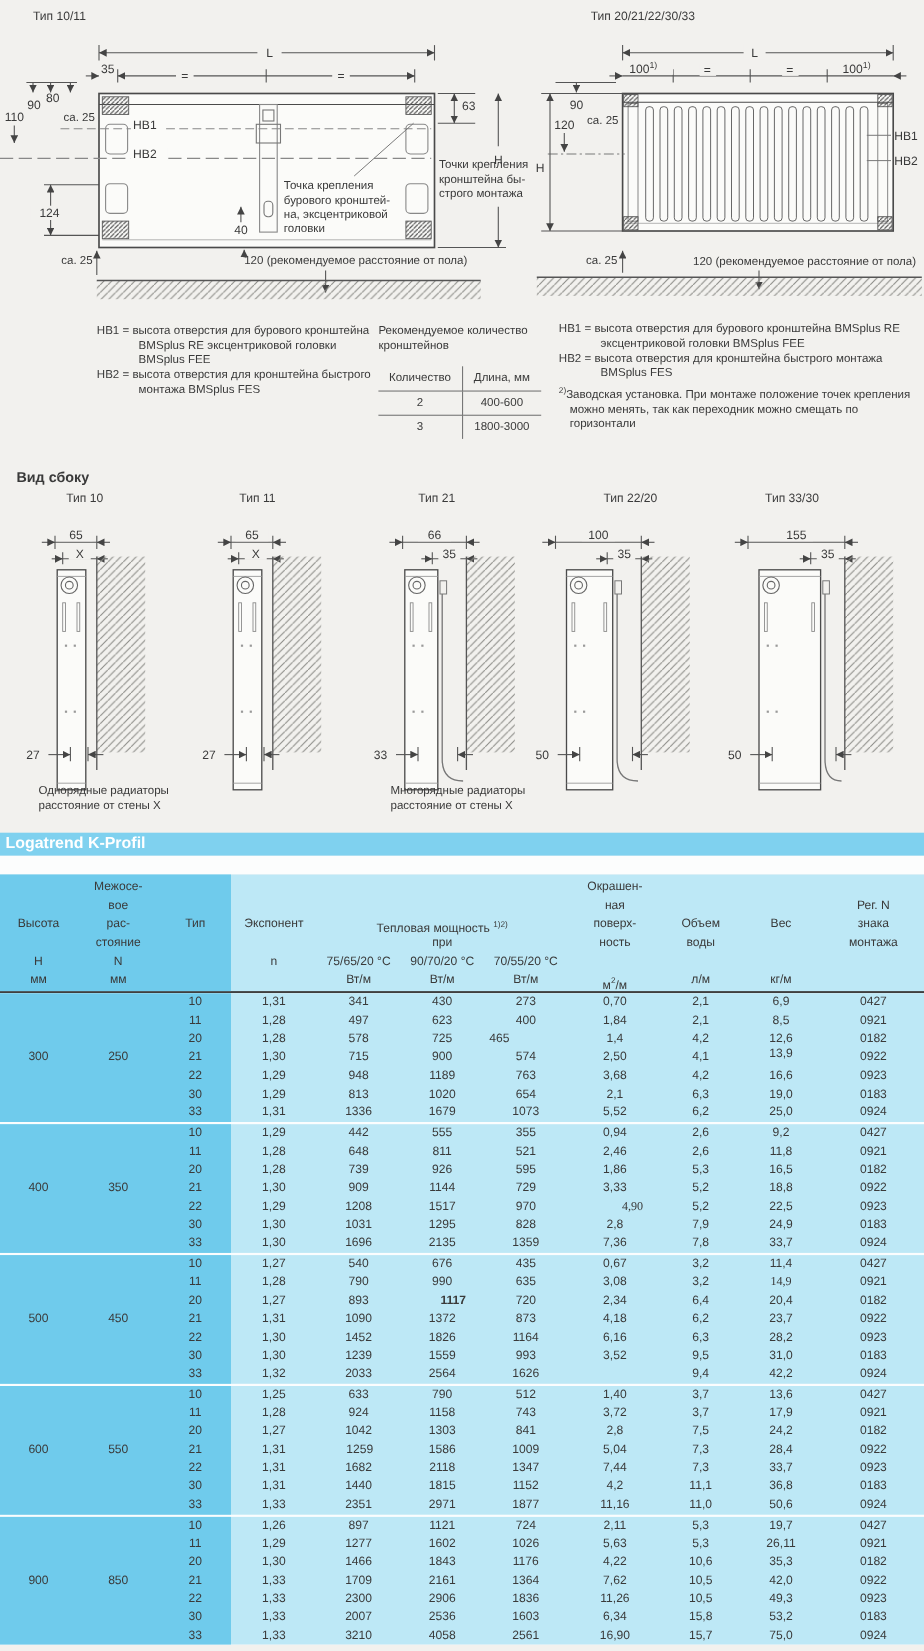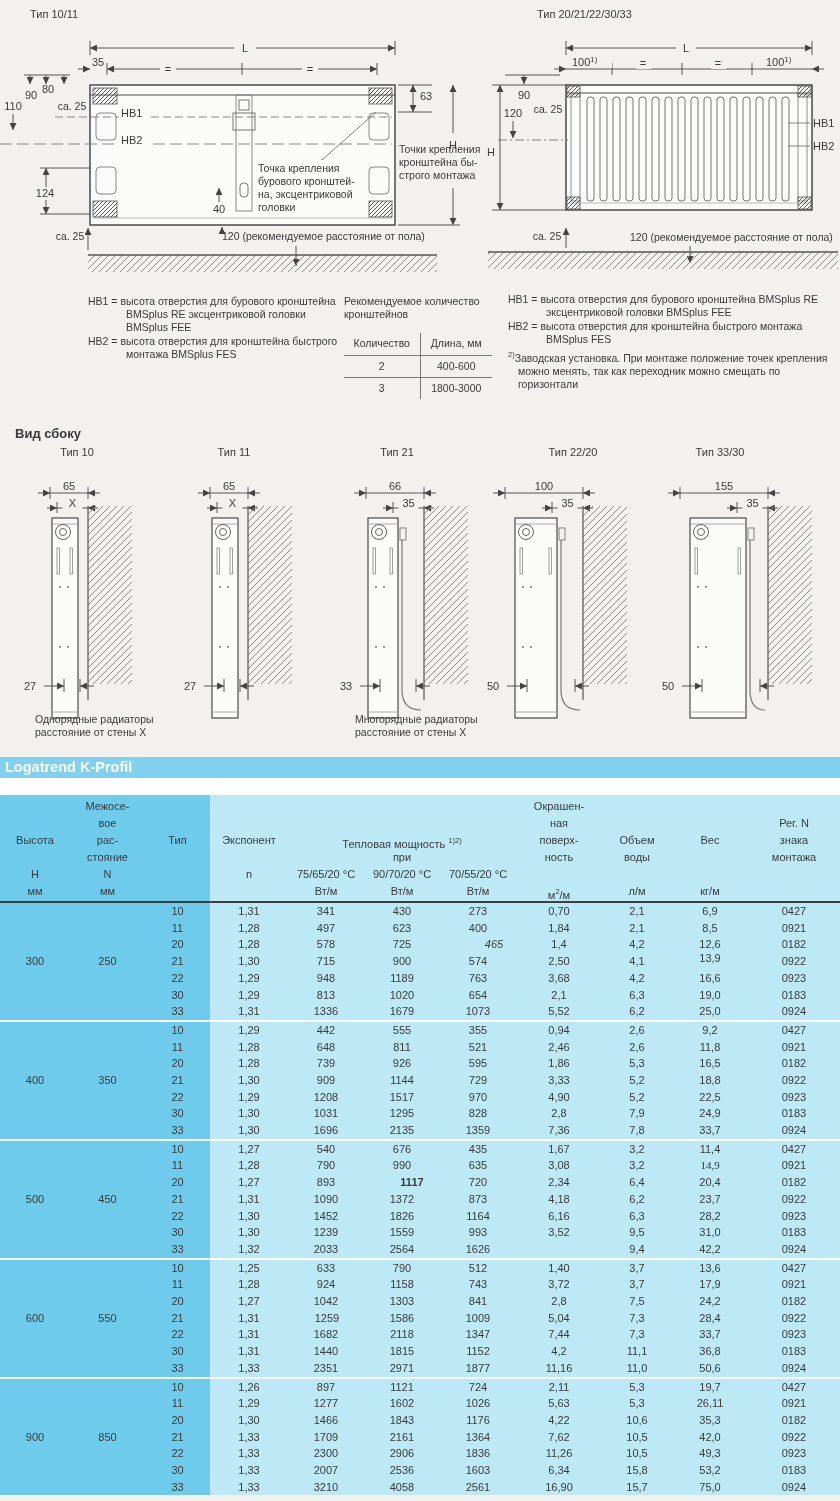--- a/index.html
+++ b/index.html
@@ -494,21 +494,21 @@
       <span class="cell" style="left: 364px; width: 76px; top: 16.7px;">623</span>
       <span class="cell" style="left: 440px; width: 76px; top: 16.7px;">400</span>
       <span class="cell" style="left: 516px; width: 86px; top: 16.7px;">1,84</span>
       <span class="cell" style="left: 602px; width: 70px; top: 16.7px;">2,1</span>
       <span class="cell" style="left: 672px; width: 76px; top: 16.7px;">8,5</span>
       <span class="cell" style="left: 748px; width: 92px; top: 16.7px;">0921</span>
       <span class="cell" style="left: 145px; width: 65px; top: 33.4px;">20</span>
       <span class="cell" style="left: 210px; width: 78px; top: 33.4px;">1,28</span>
       <span class="cell" style="left: 288px; width: 76px; top: 33.4px;">578</span>
       <span class="cell" style="left: 364px; width: 76px; top: 33.4px;">725</span>
-      <span class="cell" style="left: 456px; width: 76px; top: 33.4px; font-style: italic;">465</span>
+      <span class="cell" style="left: 416px; width: 76px; top: 33.4px;">465</span>
       <span class="cell" style="left: 516px; width: 86px; top: 33.4px;">1,4</span>
       <span class="cell" style="left: 602px; width: 70px; top: 33.4px;">4,2</span>
       <span class="cell" style="left: 672px; width: 76px; top: 33.4px;">12,6</span>
       <span class="cell" style="left: 748px; width: 92px; top: 33.4px;">0182</span>
       <span class="cell" style="left: 145px; width: 65px; top: 50.1px;">21</span>
       <span class="cell" style="left: 210px; width: 78px; top: 50.1px;">1,30</span>
       <span class="cell" style="left: 288px; width: 76px; top: 50.1px;">715</span>
       <span class="cell" style="left: 364px; width: 76px; top: 50.1px;">900</span>
       <span class="cell" style="left: 440px; width: 76px; top: 50.1px;">574</span>
       <span class="cell" style="left: 516px; width: 86px; top: 50.1px;">2,50</span>
@@ -581,21 +581,21 @@
       <span class="cell" style="left: 440px; width: 76px; top: 50.1px;">729</span>
       <span class="cell" style="left: 516px; width: 86px; top: 50.1px;">3,33</span>
       <span class="cell" style="left: 602px; width: 70px; top: 50.1px;">5,2</span>
       <span class="cell" style="left: 672px; width: 76px; top: 50.1px;">18,8</span>
       <span class="cell" style="left: 748px; width: 92px; top: 50.1px;">0922</span>
       <span class="cell" style="left: 145px; width: 65px; top: 66.8px;">22</span>
       <span class="cell" style="left: 210px; width: 78px; top: 66.8px;">1,29</span>
       <span class="cell" style="left: 288px; width: 76px; top: 66.8px;">1208</span>
       <span class="cell" style="left: 364px; width: 76px; top: 66.8px;">1517</span>
       <span class="cell" style="left: 440px; width: 76px; top: 66.8px;">970</span>
-      <span class="cell" style="left: 516px; width: 86px; top: 66.8px;">4,90</span>
+      <span class="cell" style="left: 532px; width: 86px; top: 66.8px; font-family: Liberation Serif, serif;">4,90</span>
       <span class="cell" style="left: 602px; width: 70px; top: 66.8px;">5,2</span>
       <span class="cell" style="left: 672px; width: 76px; top: 66.8px;">22,5</span>
       <span class="cell" style="left: 748px; width: 92px; top: 66.8px;">0923</span>
       <span class="cell" style="left: 145px; width: 65px; top: 83.5px;">30</span>
       <span class="cell" style="left: 210px; width: 78px; top: 83.5px;">1,30</span>
       <span class="cell" style="left: 288px; width: 76px; top: 83.5px;">1031</span>
       <span class="cell" style="left: 364px; width: 76px; top: 83.5px;">1295</span>
       <span class="cell" style="left: 440px; width: 76px; top: 83.5px;">828</span>
       <span class="cell" style="left: 516px; width: 86px; top: 83.5px;">2,8</span>
       <span class="cell" style="left: 602px; width: 70px; top: 83.5px;">7,9</span>
@@ -613,21 +613,21 @@
     </div>
     <div class="tgroup" style="height: 116.9px;">
       <div class="gleft"></div>
       <span class="gbig" style="left: 0px; width: 70px; line-height: 116.9px;">500</span>
       <span class="gbig" style="left: 70px; width: 75px; line-height: 116.9px;">450</span>
       <span class="cell" style="left: 145px; width: 65px; top: 0px;">10</span>
       <span class="cell" style="left: 210px; width: 78px; top: 0px;">1,27</span>
       <span class="cell" style="left: 288px; width: 76px; top: 0px;">540</span>
       <span class="cell" style="left: 364px; width: 76px; top: 0px;">676</span>
       <span class="cell" style="left: 440px; width: 76px; top: 0px;">435</span>
-      <span class="cell" style="left: 516px; width: 86px; top: 0px;">1,67</span>
+      <span class="cell" style="left: 516px; width: 86px; top: 0px;">0,67</span>
       <span class="cell" style="left: 602px; width: 70px; top: 0px;">3,2</span>
       <span class="cell" style="left: 672px; width: 76px; top: 0px;">11,4</span>
       <span class="cell" style="left: 748px; width: 92px; top: 0px;">0427</span>
       <span class="cell" style="left: 145px; width: 65px; top: 16.7px;">11</span>
       <span class="cell" style="left: 210px; width: 78px; top: 16.7px;">1,28</span>
       <span class="cell" style="left: 288px; width: 76px; top: 16.7px;">790</span>
       <span class="cell" style="left: 364px; width: 76px; top: 16.7px;">990</span>
       <span class="cell" style="left: 440px; width: 76px; top: 16.7px;">635</span>
       <span class="cell" style="left: 516px; width: 86px; top: 16.7px;">3,08</span>
       <span class="cell" style="left: 602px; width: 70px; top: 16.7px;">3,2</span>

